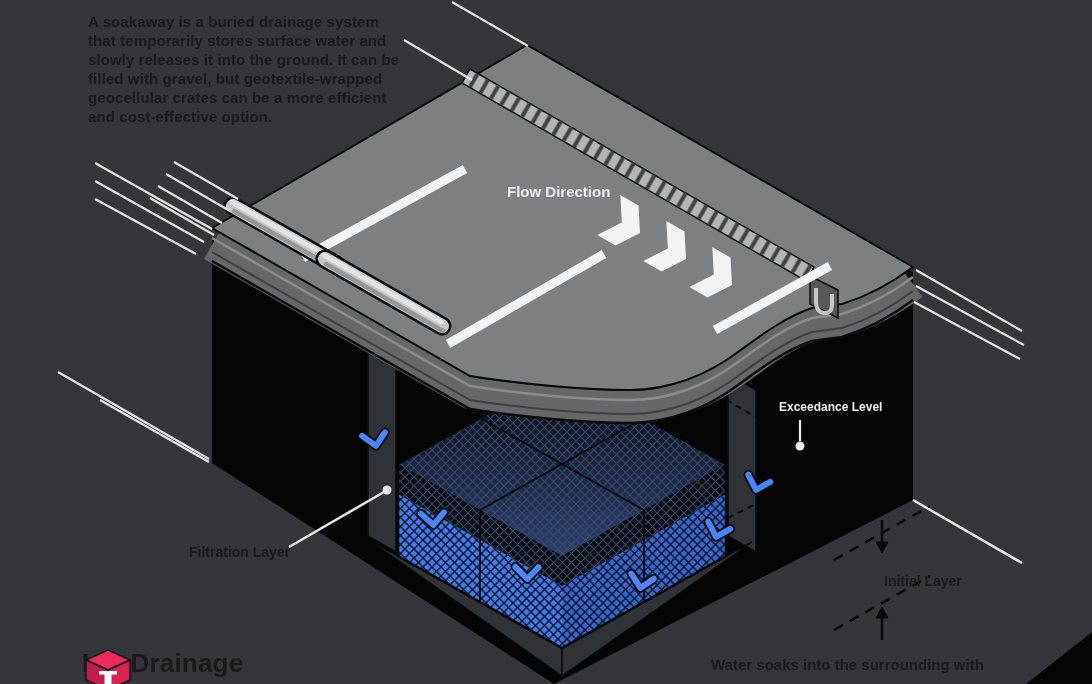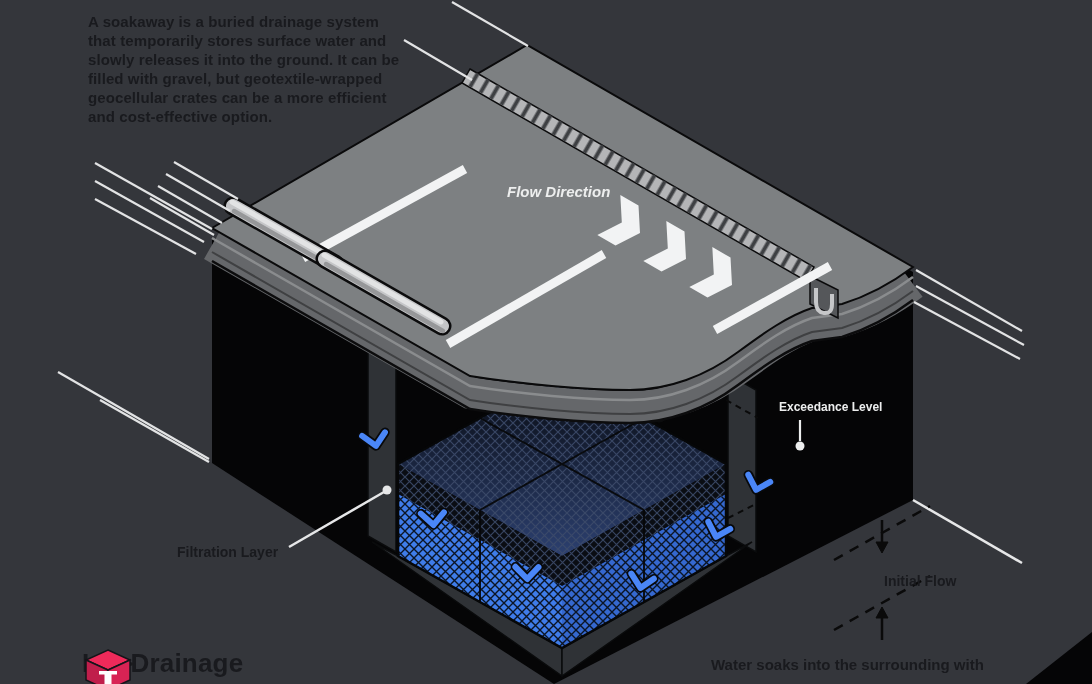--- a/index.html
+++ b/index.html
@@ -6,23 +6,23 @@
   .stage{
     position:relative;width:1092px;height:684px;overflow:hidden;
     background:var(--background,#34363b);
     font-family:"Liberation Sans",sans-serif;
   }
   .stage svg{position:absolute;left:0;top:0;}
   .lbl{position:absolute;font-weight:700;white-space:pre-line;}
   .lbl-dark{color:var(--label_dark,#191a1e);}
   .lbl-light{color:var(--label_light,#edeeee);}
   #intro{left:88px;top:12px;font-size:15px;line-height:19px;letter-spacing:.1px;}
-  #flow{left:507px;top:183px;font-size:15px;font-style:italic;}
+  #flow{left:507px;top:183px;font-size:15px;}
   #exceed{left:779px;top:400px;font-size:12px;}
-  #filtr{left:177px;top:544px;font-size:14px;}
+  #filtr{left:189px;top:544px;font-size:14px;}
   #initdepth{left:884px;top:573px;font-size:14px;}
   #soaks{left:711px;top:656px;font-size:15px;}
   .logo{position:absolute;left:82px;top:648px;display:flex;align-items:center;gap:11px;}
   .logo .word{font-size:26px;font-weight:700;color:var(--label_dark,#15171b);letter-spacing:.2px;}
 </style>
 </head>
 <body>
 
 <div class="stage">
 
@@ -201,21 +201,21 @@
 
 <div id="intro" class="lbl lbl-dark">A soakaway is a buried drainage system
 that temporarily stores surface water and
 slowly releases it into the ground. It can be
 filled with gravel, but geotextile-wrapped
 geocellular crates can be a more efficient
 and cost-effective option.</div>
 <div id="flow" class="lbl lbl-light">Flow Direction</div>
 <div id="exceed" class="lbl lbl-light">Exceedance Level</div>
 <div id="filtr" class="lbl lbl-dark">Filtration Layer</div>
-<div id="initdepth" class="lbl lbl-dark">Initial Flow</div>
+<div id="initdepth" class="lbl lbl-dark">Initial Layer</div>
 <div id="soaks" class="lbl lbl-dark">Water soaks into the surrounding with</div>
 
 <div class="logo">
   <svg width="52" height="42" viewBox="0 0 52 42">
     <polygon points="29,4 51,14 29,24 7,14" fill="#1a1b1e" transform="translate(2,2)"></polygon>
     <polygon points="26,2 48,12 26,22 4,12" fill="#ee2a5a" stroke="#14151a" stroke-width="1.5"></polygon>
     <polygon points="4,12 26,22 26,42 4,32" fill="#c01e4b" stroke="#14151a" stroke-width="1.5"></polygon>
     <polygon points="48,12 26,22 26,42 48,32" fill="#d82354" stroke="#14151a" stroke-width="1.5"></polygon>
     <g fill="#ffffff">
       <rect x="17" y="23" width="18" height="3.5"></rect>

